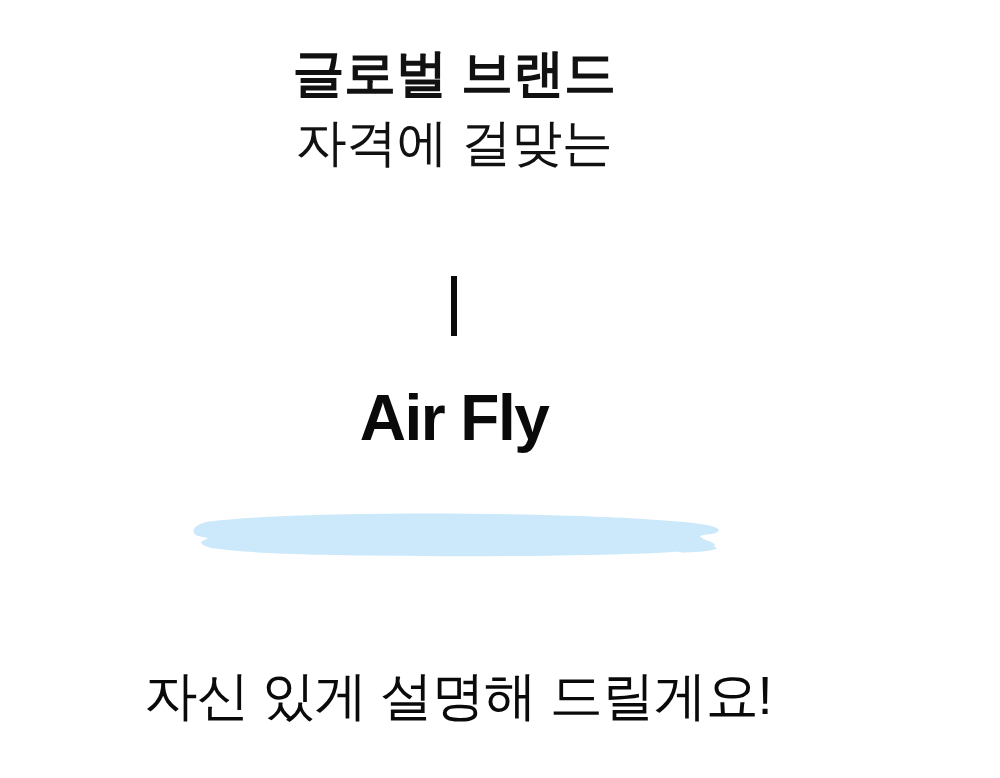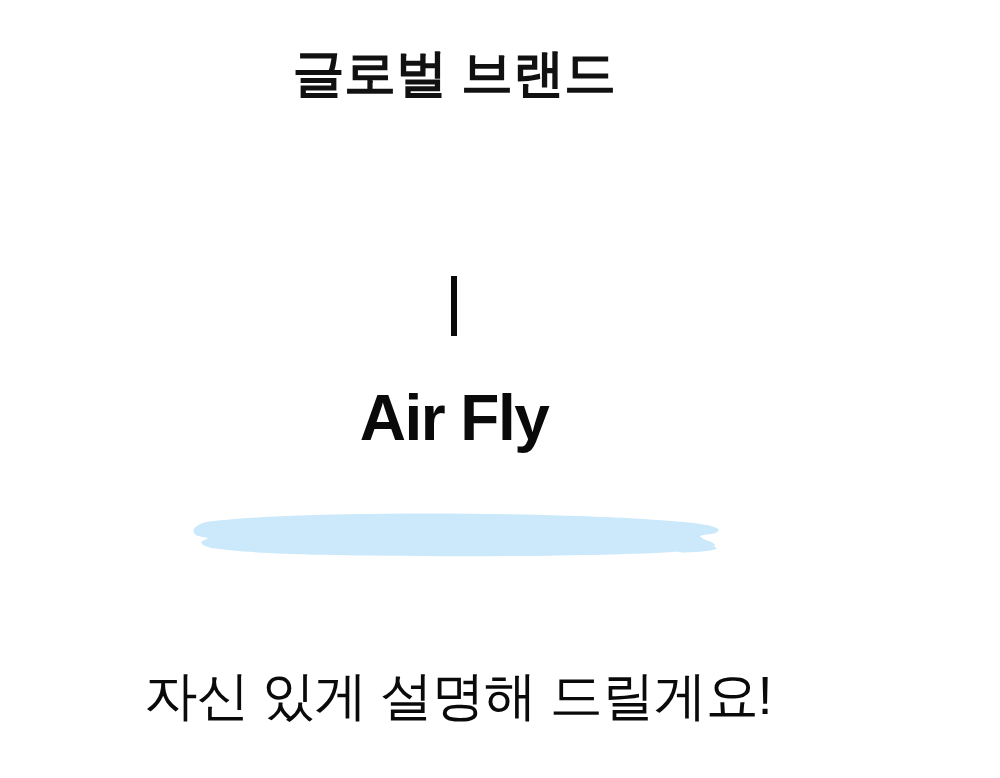--- a/index.html
+++ b/index.html
@@ -145,20 +145,21 @@
     white-space: nowrap;
   }
 </style>
 </head>
 <body>
 
 <div class="poster">
 
   <div class="intro-block">
     <span class="intro-line-strong">글로벌 브랜드</span>
+    <span class="intro-line-regular">자격에 걸맞는</span>
   </div>
 
   <div class="divider-wrap">
     <div class="divider-rule"></div>
   </div>
 
   <div class="title-block">
     <span class="title-line-en">Air Fly</span>
 
     <span class="title-line-ko-wrap">

